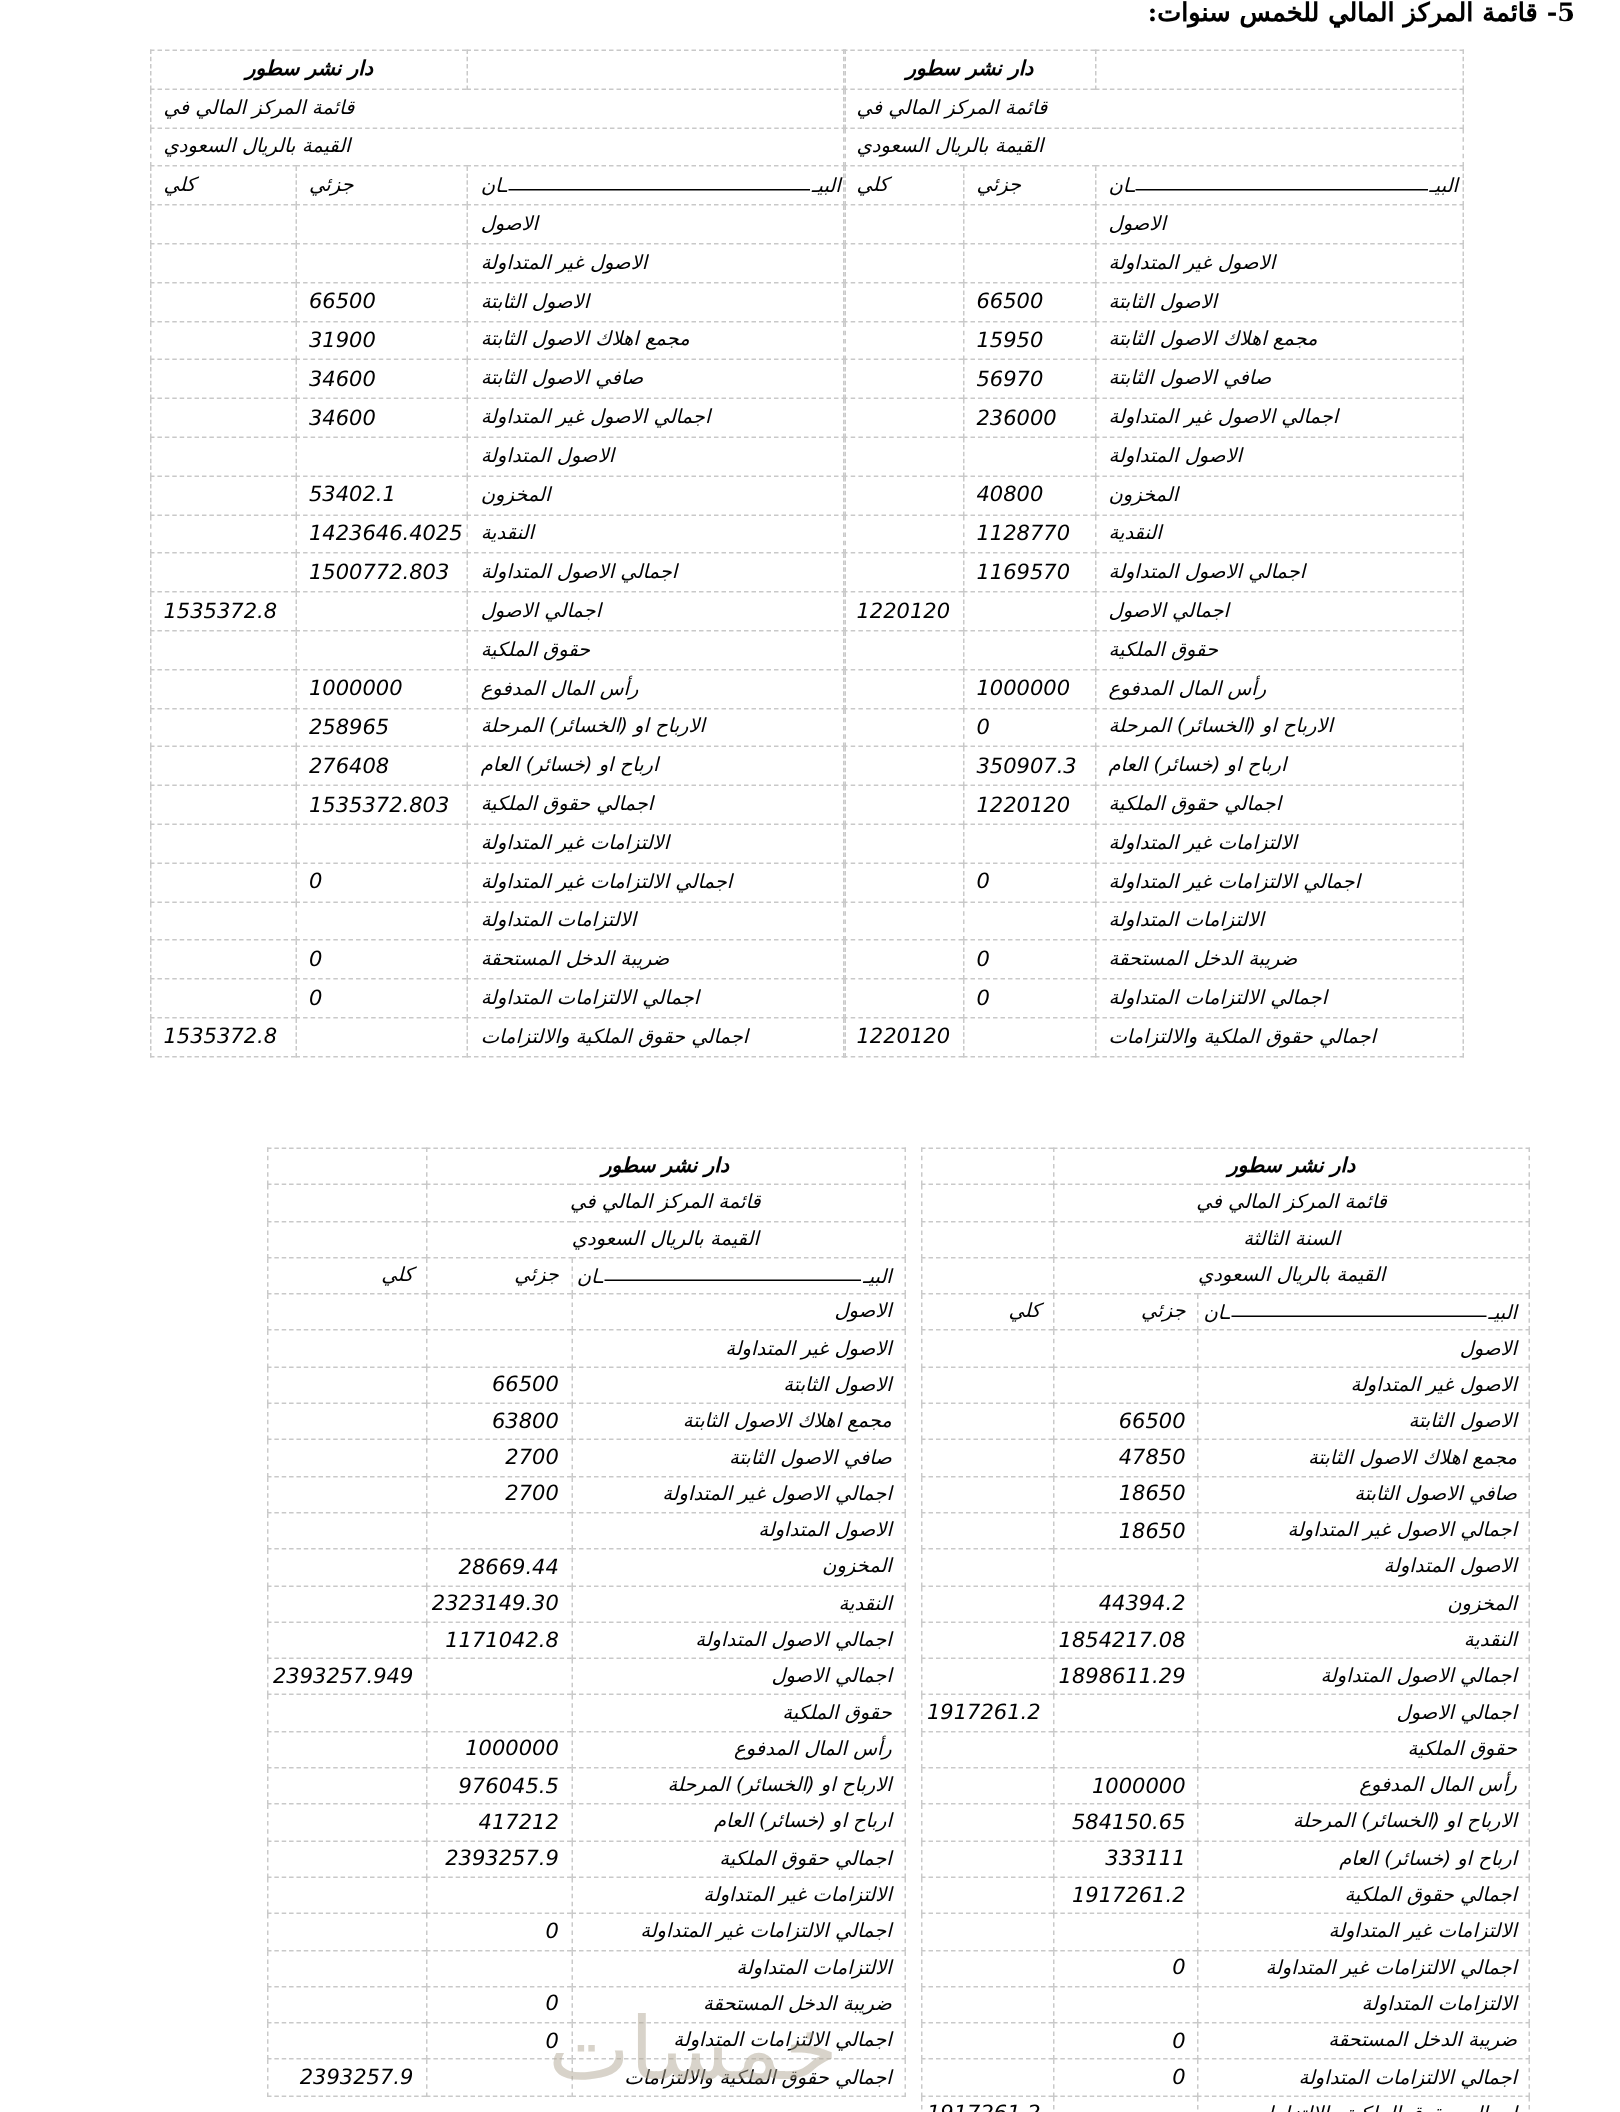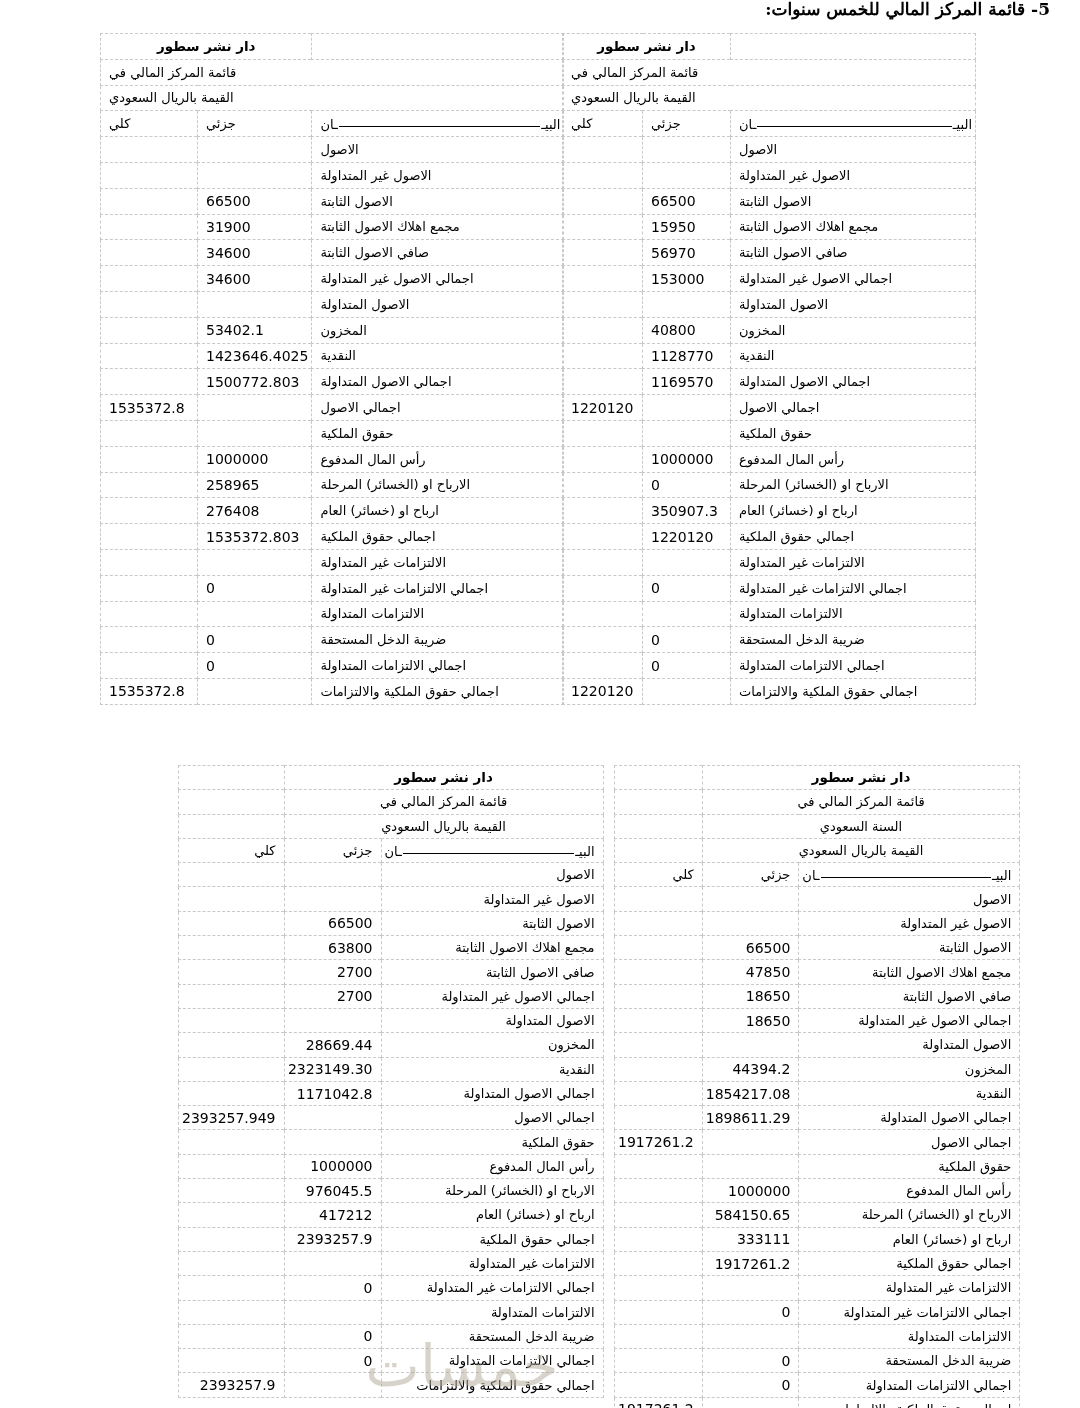--- a/index.html
+++ b/index.html
@@ -11,21 +11,21 @@
   .page-title{
     position:absolute;top:-2px;right:30px;direction:rtl;
     font-family:"DejaVu Serif","Liberation Serif",serif;
     font-weight:bold;font-size:17px;line-height:22px;
   }
   .tbl-wrap{position:absolute;}
   .pos-tl{left:100px;top:33px;}
   .pos-tr{left:562px;top:33px;}
   .pos-bl{left:178px;top:765px;}
   .pos-br{left:614px;top:765px;}
-  table.fin{border-collapse:collapse;table-layout:fixed;direction:rtl;}
+  table.fin{border-collapse:collapse;table-layout:fixed;direction:rtl;font-style:italic;}
   table.fin td{
     border:1px dashed #c9c9c9;vertical-align:middle;box-sizing:border-box;
     font-size:13px;line-height:1;overflow:hidden;white-space:nowrap;
   }
   .rh-top td{height:25.8px;}
   .rh-bot td{height:24.3px;}
   .pos-tl col.c-desc{width:252px}.pos-tl col.c-part{width:113px}.pos-tl col.c-tot{width:97px}
   .pos-tr col.c-desc{width:245px}.pos-tr col.c-part{width:88px}.pos-tr col.c-tot{width:80px}
   .pos-bl col.c-desc{width:222px}.pos-bl col.c-part{width:97px}.pos-bl col.c-tot{width:100px}
   .pos-br col.c-desc{width:221px}.pos-br col.c-part{width:95px}.pos-br col.c-tot{width:83px}
@@ -98,21 +98,21 @@
           <td class="num">15950</td>
           <td></td>
         </tr>
         <tr>
           <td>صافي الاصول الثابتة</td>
           <td class="num">56970</td>
           <td></td>
         </tr>
         <tr>
           <td>اجمالي الاصول غير المتداولة</td>
-          <td class="num">153000</td>
+          <td class="num">236000</td>
           <td></td>
         </tr>
         <tr>
           <td>الاصول المتداولة</td>
           <td></td>
           <td></td>
         </tr>
         <tr>
           <td>المخزون</td>
           <td class="num">40800</td>
@@ -345,21 +345,21 @@
     <tbody>
         <tr>
           <td class="hc bold" colspan="2">دار نشر سطور</td>
           <td></td>
         </tr>
         <tr>
           <td class="hc" colspan="2">قائمة المركز المالي في</td>
           <td></td>
         </tr>
         <tr>
-          <td class="hc" colspan="2">السنة السعودي</td>
+          <td class="hc" colspan="2">السنة الثالثة</td>
           <td></td>
         </tr>
         <tr>
           <td class="hc" colspan="2">القيمة بالريال السعودي</td>
           <td></td>
         </tr>
         <tr>
           <td>
             <div class="desc-flex">
               <span>البيـ</span>

